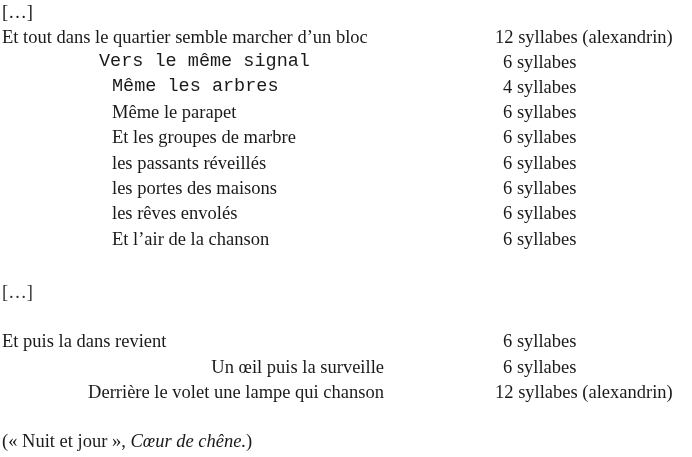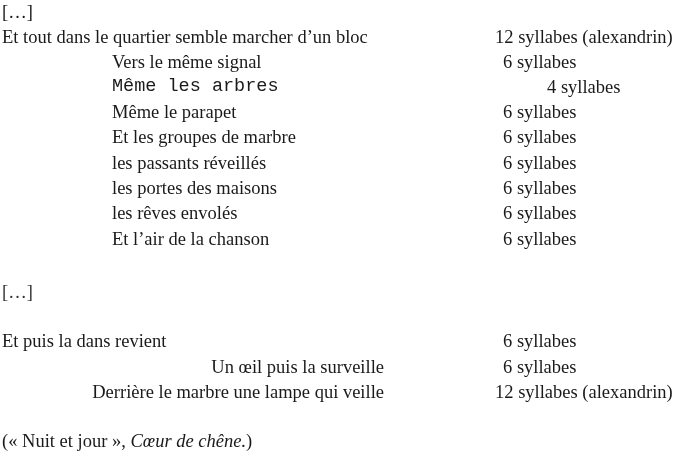--- a/index.html
+++ b/index.html
@@ -11,25 +11,25 @@
 </style>
 </head>
 <body>
 
 <div>
   <div class="ln" style="left:2px;top:1px;">[…]</div>
 
   <div class="ln" style="left:2px;top:26px;">Et tout dans le quartier semble marcher d’un bloc</div>
   <div class="ln" style="left:495px;top:26px;">12 syllabes (alexandrin)</div>
 
-  <div class="ln" style="left:112px;top:51px;">Vers le même signal</div>
+  <div class="ln" style="left:99px;top:51px;font-family:Liberation Mono, monospace;">Vers le même signal</div>
   <div class="ln" style="left:503px;top:51px;">6 syllabes</div>
 
   <div class="ln" style="left:112px;top:76px;font-family:Liberation Mono, monospace;">Même les arbres</div>
-  <div class="ln" style="left:503px;top:76px;margin-left:44px;">4 syllabes</div>
+  <div class="ln" style="left:503px;top:76px;">4 syllabes</div>
 
   <div class="ln" style="left:112px;top:101px;">Même le parapet</div>
   <div class="ln" style="left:503px;top:101px;">6 syllabes</div>
 
   <div class="ln" style="left:112px;top:126px;">Et les groupes de marbre</div>
   <div class="ln" style="left:503px;top:126px;">6 syllabes</div>
 
   <div class="ln" style="left:112px;top:152px;">les passants réveillés</div>
   <div class="ln" style="left:503px;top:152px;">6 syllabes</div>
 
@@ -43,19 +43,19 @@
   <div class="ln" style="left:503px;top:228px;">6 syllabes</div>
 
   <div class="ln" style="left:2px;top:281px;color:#333;">[…]</div>
 
   <div class="ln" style="left:2px;top:330px;">Et puis la dans revient</div>
   <div class="ln" style="left:503px;top:330px;">6 syllabes</div>
 
   <div class="ln r" style="right:308px;top:356px;">Un œil puis la surveille</div>
   <div class="ln" style="left:503px;top:356px;">6 syllabes</div>
 
-  <div class="ln r" style="right:308px;top:381px;">Derrière le marbre une lampe qui veille</div>
+  <div class="ln r" style="right:308px;top:381px;">Derrière le volet une lampe qui chanson</div>
   <div class="ln" style="left:495px;top:381px;">12 syllabes (alexandrin)</div>
 
   <div class="ln" style="left:2px;top:430px;">
     <span>(« Nuit et jour », </span><span class="it">Cœur de chêne.</span><span>)</span>
   </div>
 </div>
 
 </body></html>

